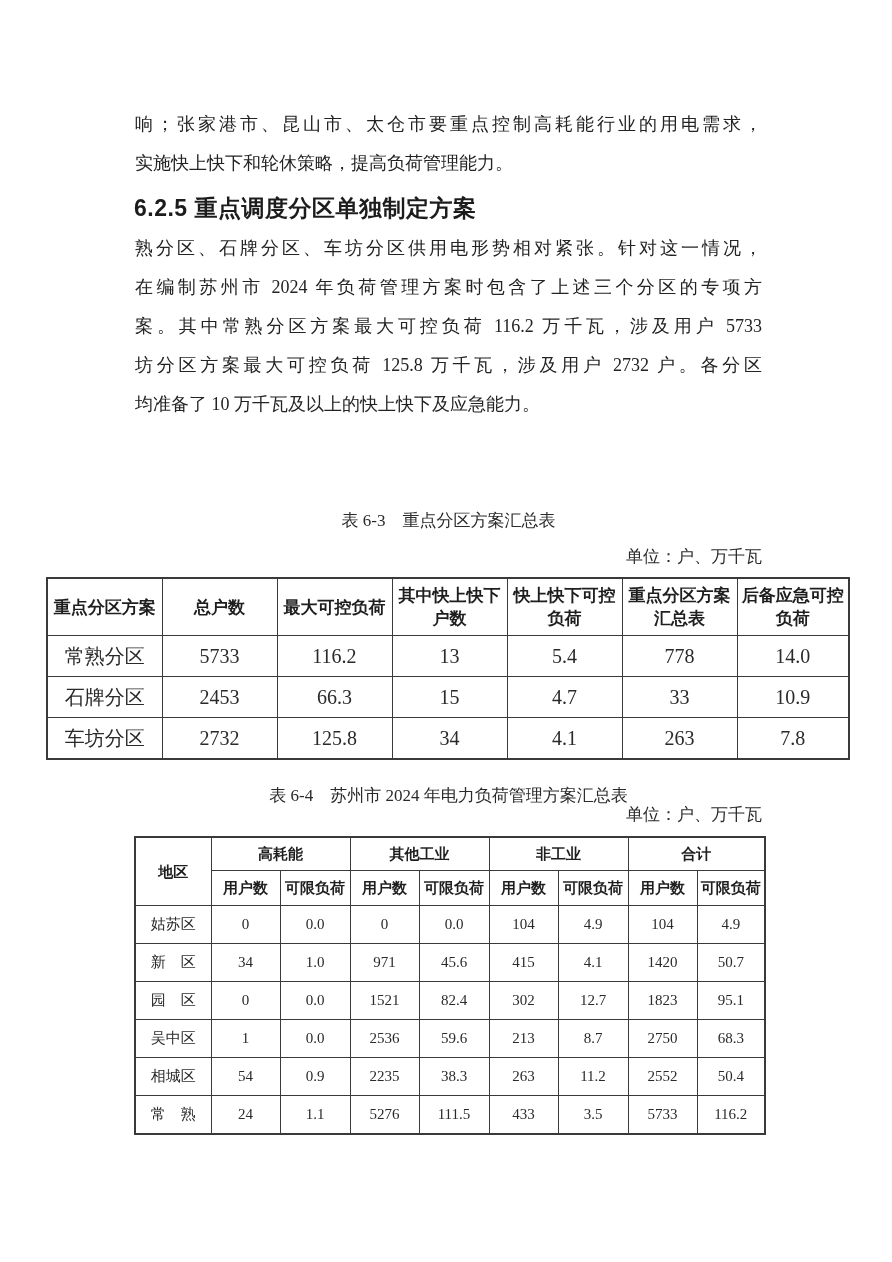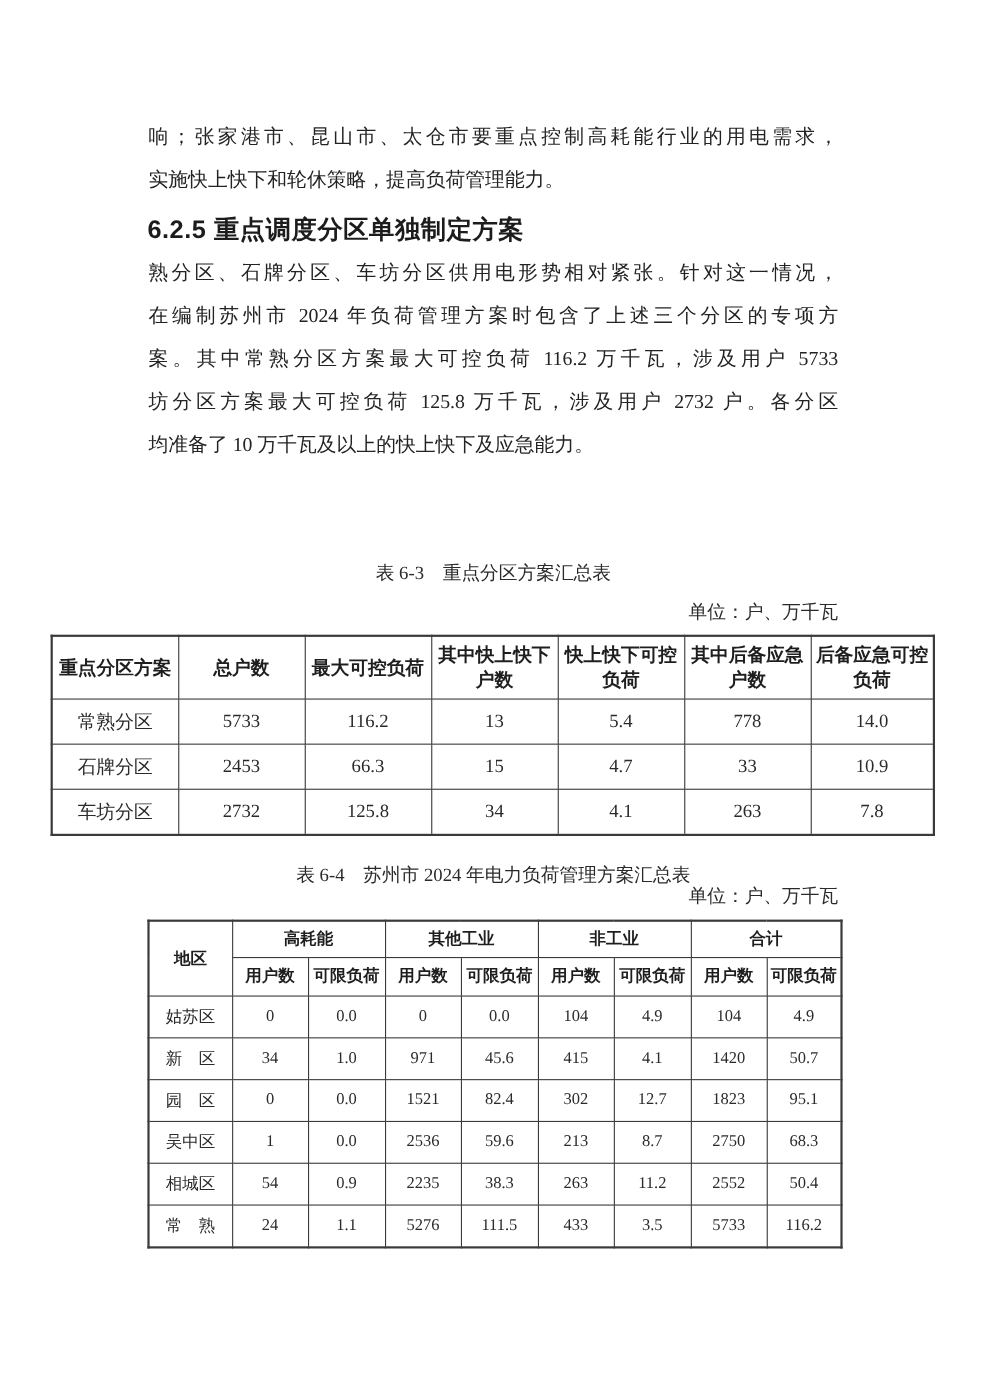--- a/index.html
+++ b/index.html
@@ -37,21 +37,21 @@
   table { border-collapse:collapse; table-layout:fixed; position:absolute; background:#fff; }
   th, td { border:1px solid #3a3a3a; text-align:center; vertical-align:middle; padding:0 3px; overflow:hidden; }
   table { border:2px solid #3a3a3a; }
   th {
     font-family:"Liberation Sans","DejaVu Sans",sans-serif;
     font-weight:bold; color:#1e1e1e;
   }
   td { font-family:"Liberation Serif","DejaVu Serif",serif; color:#2a2a2a; }
   #table1 { left:46px; top:577px; width:804px; }
   #table1 th { height:56px; font-size:17px; line-height:23px; }
-  #table1 td { height:40px; font-size:17px; }
+  #table1 td { height:40px; font-size:20px; }
   #table2 { left:134px; top:836px; width:632px; }
   #table2 th { font-size:15px; line-height:20px; }
   #table2 tr.grp th { height:32px; }
   #table2 tr.sub th { height:34px; }
   #table2 td { height:37px; font-size:15px; }
   .pagenum {
     position:absolute; left:0; top:1148px; width:892px; text-align:center;
     font-size:14px; color:#333;
   }
 </style>
@@ -88,21 +88,21 @@
         <col style="width:115px">
         <col>
     </colgroup>
     <thead>
       <tr>
         <th>重点分区方案</th>
         <th>总户数</th>
         <th>最大可控负荷</th>
         <th>其中快上快下户数</th>
         <th>快上快下可控负荷</th>
-        <th>其中后备应急户数</th>
+        <th>重点分区方案汇总表</th>
         <th>后备应急可控负荷</th>
       </tr>
     </thead>
     <tbody>
       <tr>
         <td>常熟分区</td>
         <td>5733</td>
         <td>116.2</td>
         <td>13</td>
         <td>5.4</td>

